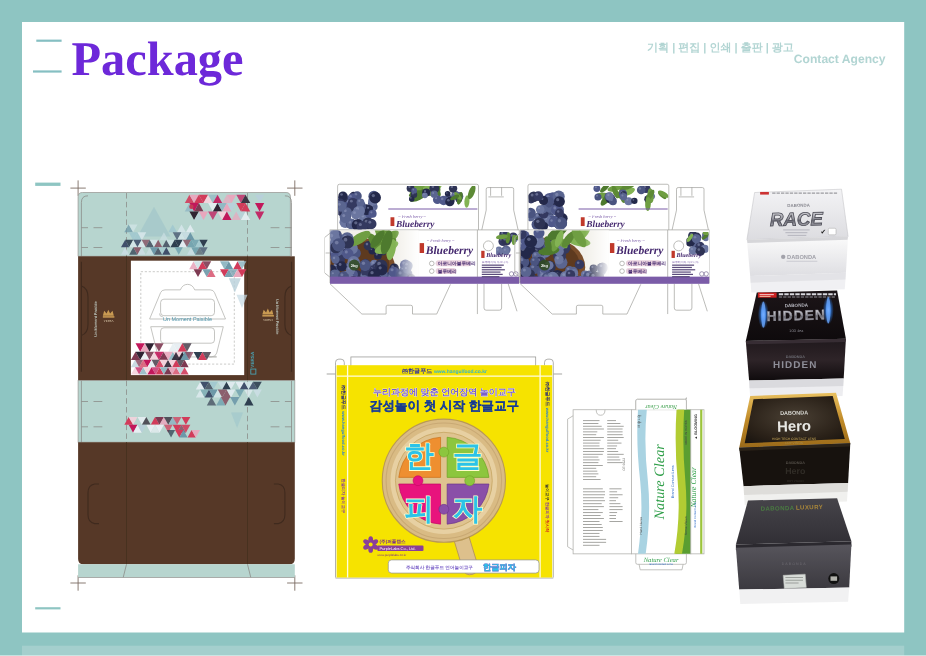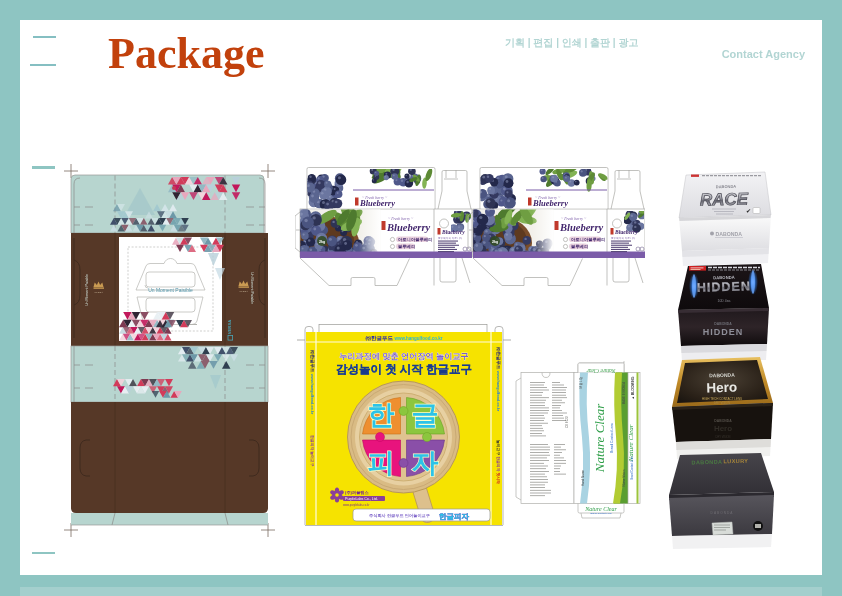--- a/index.html
+++ b/index.html
@@ -17,23 +17,23 @@
 <div class="abs" style="left:822px;top:0;width:20px;height:596px;background:#8ec5c2;"></div>
 
 <div class="abs" style="left:0;top:575px;width:842px;height:21px;background:#8ec5c2;"></div>
 
 <div class="abs" style="left:20px;top:587px;width:802px;height:9px;background:#a4cfcd;"></div>
 
 <div class="abs" style="left:33px;top:36px;width:23px;height:2px;background:#85bfc2;"></div>
 
 <div class="abs" style="left:30px;top:64px;width:26px;height:2px;background:#85bfc2;"></div>
 
-<div class="abs" id="ttl" style="left:65px;top:28px;font-family:'Liberation Serif',serif;font-weight:bold;font-size:44px;color:#c2410c;margin-left:43px;">Package</div>
-
-<div class="abs" style="right:37px;top:36px;width:300px;text-align:left;font-size:10px;font-weight:bold;color:#b2d5d3;">기획 | 편집 | 인쇄 | 출판 | 광고</div>
+<div class="abs" id="ttl" style="left:65px;top:28px;font-family:'Liberation Serif',serif;font-weight:bold;font-size:44px;color:#6d28d9;">Package</div>
+
+<div class="abs" style="right:37px;top:36px;width:300px;text-align:center;font-size:10px;font-weight:bold;color:#b2d5d3;">기획 | 편집 | 인쇄 | 출판 | 광고</div>
 
 <div class="abs" style="right:37px;top:48px;width:300px;text-align:right;font-size:11px;font-weight:bold;color:#b2d5d3;">Contact Agency</div>
 
 <div class="abs" style="left:32px;top:166px;width:23px;height:3px;background:#8ec5c2;"></div>
 
 <div class="abs" style="left:32px;top:552px;width:23px;height:2px;background:#8ec5c2;"></div>
 
 <svg class="abs" style="left:60px;top:160px;" width="235" height="380" viewBox="0 0 235 380" xmlns="http://www.w3.org/2000/svg">
     <path d="M4,11 h14 M11,4 v14" stroke="#7a6a60" stroke-width="0.8"></path>
     <path d="M201,11 h14 M208,4 v14" stroke="#7a6a60" stroke-width="0.8"></path>

